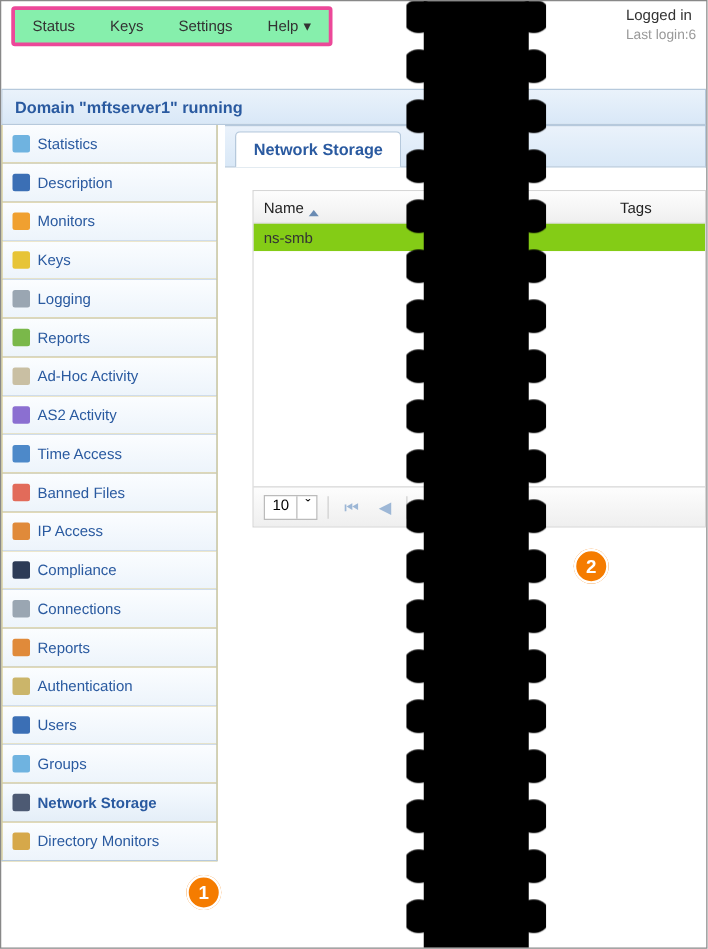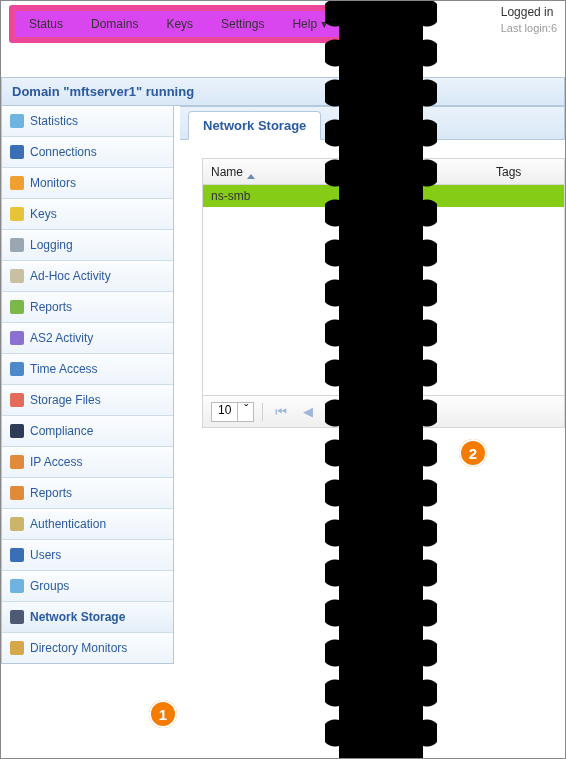--- a/index.html
+++ b/index.html
@@ -1,18 +1,18 @@
 <!DOCTYPE html>
 <html><head>
 <meta charset="utf-8">
 <style>
 *{box-sizing:border-box;margin:0;padding:0;font-family:Arial,Helvetica,sans-serif;font-size:12px}
 body{background:#fff;width:566px;height:759px;position:relative;overflow:hidden;border:1px solid #888}
 .topbar{display:flex;justify-content:space-between;align-items:flex-start;padding:4px 8px}
-.menu{display:flex;border:6px solid #ec4899;background:#d946ef;border-radius:3px}
+.menu{display:flex;border:3px solid #ec4899;background:#86efac;border-radius:3px}
 .menu-item{padding:6px 14px;color:#333;cursor:pointer}
 .menu-item .caret{margin-left:4px}
 .login-info{text-align:left;color:#333;font-size:12px;line-height:1.3}
 .login-info .sub{color:#999;font-size:11px}
 .domain-bar{margin-top:30px;background:linear-gradient(#eaf2fb,#d9e8f7);border:1px solid #b6c9dc;color:#2a5aa0;font-weight:bold;padding:6px 10px;font-size:13px}
 .main{display:flex;align-items:flex-start}
 .sidebar{width:173px;flex:0 0 173px;border:1px solid #b6c9dc;border-top:none;background:#eab308}
 .side-item{display:flex;align-items:center;gap:6px;padding:8px 8px;border-top:1px solid #cfdceb;color:#2a5aa0;cursor:pointer;font-size:12px;background:linear-gradient(#fbfdff,#edf4fb)}
 .side-item:first-child{border-top:none}
 .side-item.active{font-weight:bold;background:linear-gradient(#f7fbff,#e4eef8)}
@@ -43,82 +43,85 @@
 .torn::before,.torn::after{content:"";position:absolute;top:0;bottom:0;width:30px;background:radial-gradient(circle at 10px 20px,#000 13px,transparent 14px);background-size:30px 40px;background-repeat:repeat-y}
 .torn::before{left:-14px}
 .torn::after{right:-14px;transform:scaleX(-1)}
 </style>
 </head>
 <body>
 
 <div class="topbar">
   <div class="menu">
     <div class="menu-item">Status</div>
-    <div class="menu-item">Domains</div>
     <div class="menu-item">Keys</div>
     <div class="menu-item">Settings</div>
     <div class="menu-item"><span>Help</span><span class="caret">▾</span></div>
   </div>
   <div class="login-info">
     <div>Logged in</div>
     <div class="sub">Last login:6</div>
   </div>
 </div>
 
 <div class="domain-bar">Domain "mftserver1" running</div>
 
 <div class="main">
   <div class="sidebar" id="sidebar">
       <div class="side-item">
         <span class="icon" style="background: rgb(111, 179, 224);"></span>
         <span>Statistics</span>
       </div>
       <div class="side-item">
         <span class="icon" style="background: rgb(59, 111, 181);"></span>
-        <span>Connections</span>
+        <span>Description</span>
       </div>
       <div class="side-item">
         <span class="icon" style="background: rgb(240, 160, 48);"></span>
         <span>Monitors</span>
       </div>
       <div class="side-item">
         <span class="icon" style="background: rgb(231, 196, 55);"></span>
         <span>Keys</span>
       </div>
       <div class="side-item">
         <span class="icon" style="background: rgb(154, 166, 178);"></span>
         <span>Logging</span>
       </div>
       <div class="side-item">
+        <span class="icon" style="background: rgb(122, 184, 74);"></span>
+        <span>Reports</span>
+      </div>
+      <div class="side-item">
         <span class="icon" style="background: rgb(201, 191, 163);"></span>
         <span>Ad-Hoc Activity</span>
-      </div>
-      <div class="side-item">
-        <span class="icon" style="background: rgb(122, 184, 74);"></span>
-        <span>Reports</span>
       </div>
       <div class="side-item">
         <span class="icon" style="background: rgb(139, 111, 209);"></span>
         <span>AS2 Activity</span>
       </div>
       <div class="side-item">
         <span class="icon" style="background: rgb(77, 137, 201);"></span>
         <span>Time Access</span>
       </div>
       <div class="side-item">
         <span class="icon" style="background: rgb(226, 107, 90);"></span>
-        <span>Storage Files</span>
+        <span>Banned Files</span>
+      </div>
+      <div class="side-item">
+        <span class="icon" style="background: rgb(224, 138, 58);"></span>
+        <span>IP Access</span>
       </div>
       <div class="side-item">
         <span class="icon" style="background: rgb(45, 59, 86);"></span>
         <span>Compliance</span>
       </div>
       <div class="side-item">
-        <span class="icon" style="background: rgb(224, 138, 58);"></span>
-        <span>IP Access</span>
+        <span class="icon" style="background: rgb(154, 166, 178);"></span>
+        <span>Connections</span>
       </div>
       <div class="side-item">
         <span class="icon" style="background: rgb(224, 138, 58);"></span>
         <span>Reports</span>
       </div>
       <div class="side-item">
         <span class="icon" style="background: rgb(203, 181, 106);"></span>
         <span>Authentication</span>
       </div>
       <div class="side-item">

